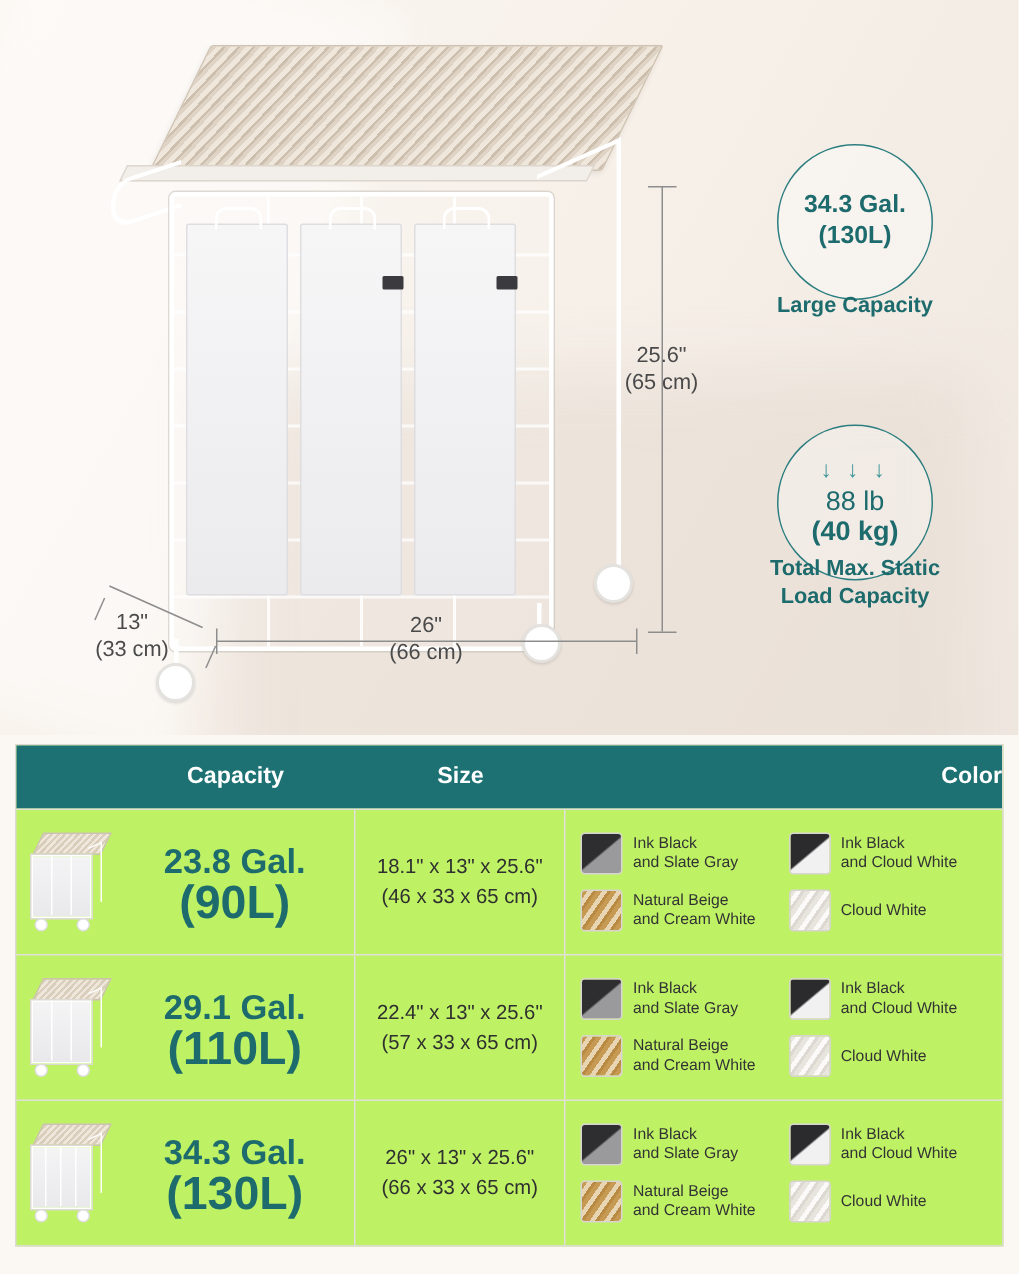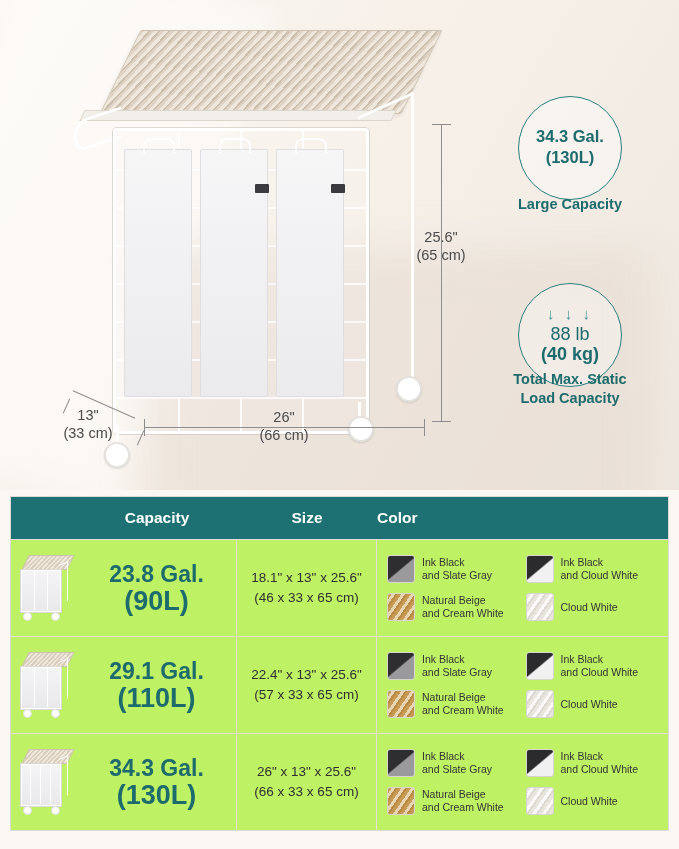--- a/index.html
+++ b/index.html
@@ -313,21 +313,21 @@
     background: #1d7173;
     color: #ffffff;
     height: 42px;
     align-items: center;
     font-size: 15.5px;
     font-weight: bold;
   }
   .th-img { width: 66px; }
   .th-cap { width: 160px; text-align: center; }
   .th-size { width: 140px; text-align: center; }
-  .th-color { flex: 1; text-align: left; }
+  .th-color { flex: 1; text-align: right; }
   .trow {
     display: flex;
     border-top: 1px solid #e3dfda;
     min-height: 96px;
     align-items: stretch;
   }
   .trow:first-of-type { border-top: none; }
   .cell-img {
     width: 66px;
     display: flex;
@@ -346,21 +346,21 @@
     border-right: 1px solid #e3dfda;
     box-sizing: border-box;
   }
   .cell-cap .c1 {
     font-size: 23px;
     font-weight: bold;
     line-height: 27px;
     text-align: right;
   }
   .cell-cap .c2 {
-    font-size: 27px;
+    font-size: 31px;
     font-weight: bold;
     line-height: 27px;
   }
   .cell-size {
     width: 140px;
     display: flex;
     flex-direction: column;
     align-items: center;
     justify-content: center;
     color: #2f2f2f;

